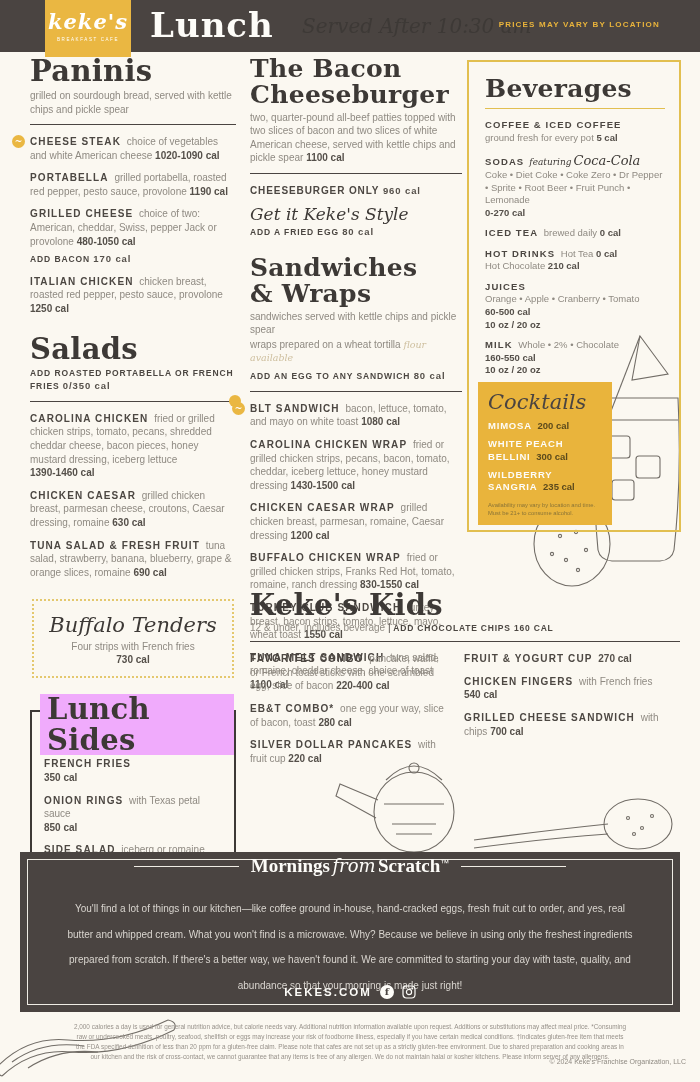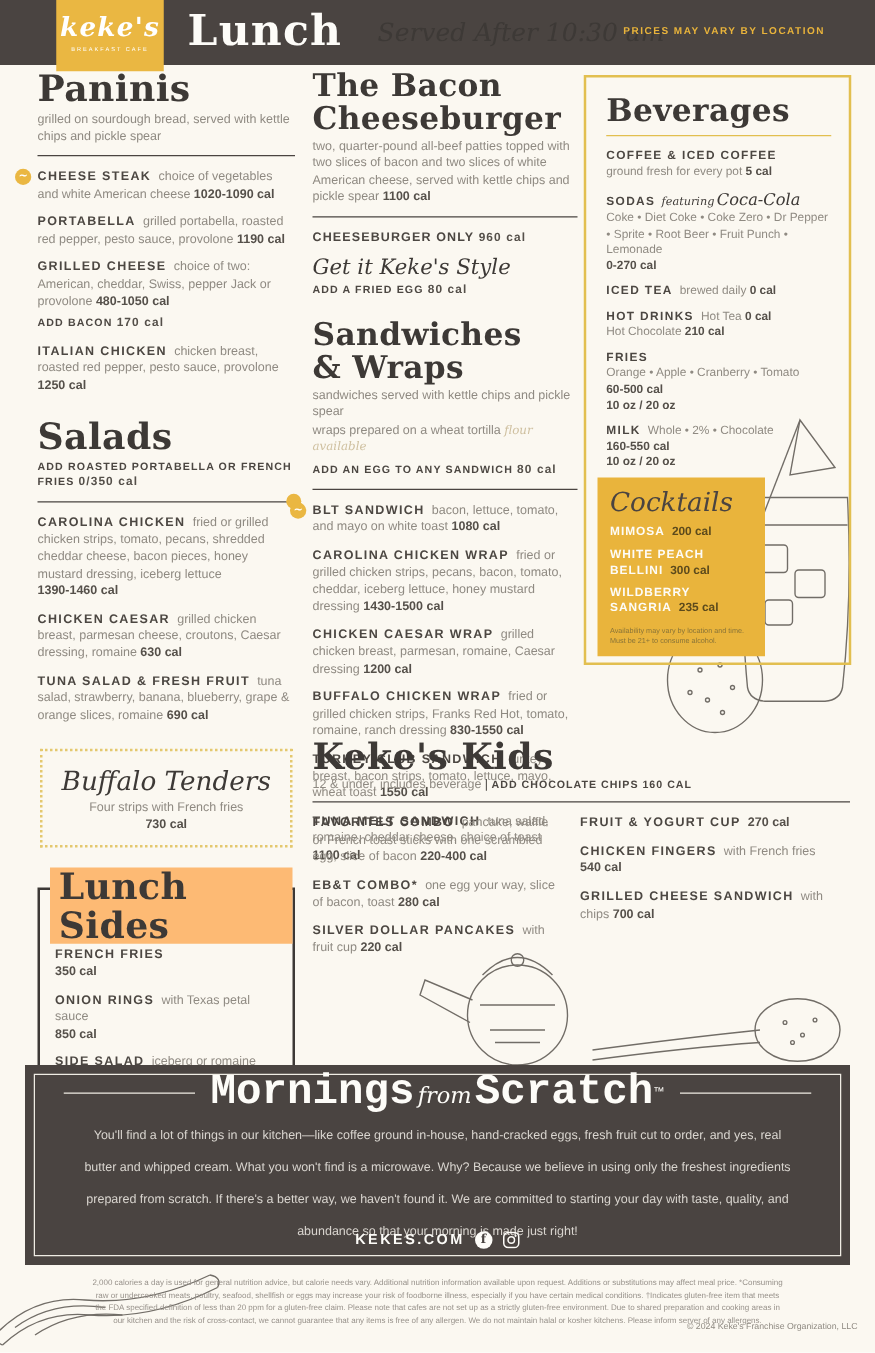--- a/index.html
+++ b/index.html
@@ -32,21 +32,21 @@
   
   .col-left { position:absolute; left:30px; top:56px; width:206px; z-index:2; }
   .col-mid  { position:absolute; left:250px; top:56px; width:212px; z-index:2; }
 
   .tenders-box { margin:20px 2px 0 2px; border:2px dotted #e4c86e; padding:12px 8px 11px 8px; text-align:center; }
   .tenders-box .script-lg { font-size:21px; }
   .tenders-box .tdesc { color:#8f8a82; font-size:10px; margin-top:4px; }
   .tenders-box .tcal { color:#55504a; font-weight:bold; font-size:10px; margin-top:2px; }
 
   .sides-box { margin-top:32px; border:2px solid #3d3936; padding:22px 12px 8px 12px; position:relative; }
-  .sides-title { position:absolute; top:-18px; left:8px; background:#fdba74; padding:0 7px; font-size:27px; }
+  .sides-title { position:absolute; top:-18px; left:8px; background:#f0abfc; padding:0 7px; font-size:27px; }
   .sides-sub { color:#8f8a82; font-size:10px; margin-bottom:12px; }
 
   .sig-legend { margin-top:14px; display:flex; align-items:center; gap:7px; font-size:8px; font-weight:bold; letter-spacing:1px; color:#4c4742; }
 
   .salad-dot { position:absolute; right:-5px; top:-7px; width:12px; height:12px; border-radius:50%; background:#eab742; }
 
   
   .bev-box { position:absolute; left:467px; top:60px; width:214px; height:472px; border:2px solid #e2bf50; padding:14px 14px 0 16px; z-index:2; }
   .bev-box h2 { font-size:25px; }
   .bev-underline { border-top:1px solid #e2bf50; margin:6px 0 10px 0; }
@@ -68,21 +68,21 @@
   .kids-sub b { color:#4c4742; letter-spacing:0.8px; font-size:8.5px; }
   .kids-cols { display:flex; gap:14px; margin-top:10px; }
   .kids-cols .kcol1 { width:200px; }
   .kids-cols .kcol2 { width:216px; }
 
   
   .scratch-box { position:absolute; left:20px; top:852px; width:660px; height:160px; background:#4a4441; z-index:4; }
   .scratch-inner { position:absolute; left:7px; top:7px; right:7px; bottom:7px; border:1px solid #efece4; }
   .scratch-title { position:absolute; top:3px; left:0; width:100%; display:flex; align-items:center; justify-content:center; gap:12px; color:#fdfcf8; }
   .scratch-title .line { width:105px; border-top:1.5px solid #efece4; }
-  .st-serif { font-family:Liberation Mono, monospace; font-weight:bold; font-size:34px; }
+  .st-serif { font-family:Liberation Serif, serif; font-weight:bold; font-size:19px; }
   .st-script { font-family:"DejaVu Serif", serif; font-style:italic; font-size:18px; margin:0 -2px; }
   .st-tm { font-size:9px; vertical-align:super; }
   .scratch-body { position:absolute; top:44px; left:42px; right:42px; text-align:center; color:#d9d5cf; font-size:10px; line-height:2.55; }
   .scratch-web { position:absolute; bottom:13px; width:100%; display:flex; justify-content:center; align-items:center; gap:8px; }
   .scratch-web .web { color:#fdfcf8; font-weight:bold; font-size:11.5px; letter-spacing:2px; }
   .fb-icon { width:14px; height:14px; border-radius:50%; background:#fdfcf8; color:#4a4441; font-family:"DejaVu Serif", serif; font-weight:bold; font-size:10px; text-align:center; line-height:14px; }
 
   
   .fineprint { position:absolute; left:72px; top:1022px; width:556px; text-align:center; font-size:6.4px; line-height:1.55; color:#97918a; z-index:5; }
   .copyright { position:absolute; right:14px; top:1058px; font-size:7px; color:#8f8a82; z-index:5; }
@@ -287,21 +287,21 @@
       <span class="ical">0 cal</span>
     </p>
     <p class="bev-item">
       <span class="iname">HOT DRINKS</span>
       <span>Hot Tea</span>
       <span class="ical">0 cal</span><br>
       <span>Hot Chocolate</span>
       <span class="ical">210 cal</span>
     </p>
     <p class="bev-item">
-      <span class="iname">FRIES</span><br>
+      <span class="iname">JUICES</span><br>
       <span>Orange • Apple • Cranberry • Tomato</span><br>
       <span class="ical">60-500 cal</span><br>
       <span class="ical">10 oz / 20 oz</span>
     </p>
     <p class="bev-item">
       <span class="iname">MILK</span>
       <span>Whole • 2% • Chocolate</span><br>
       <span class="ical">160-550 cal</span><br>
       <span class="ical">10 oz / 20 oz</span>
     </p>

